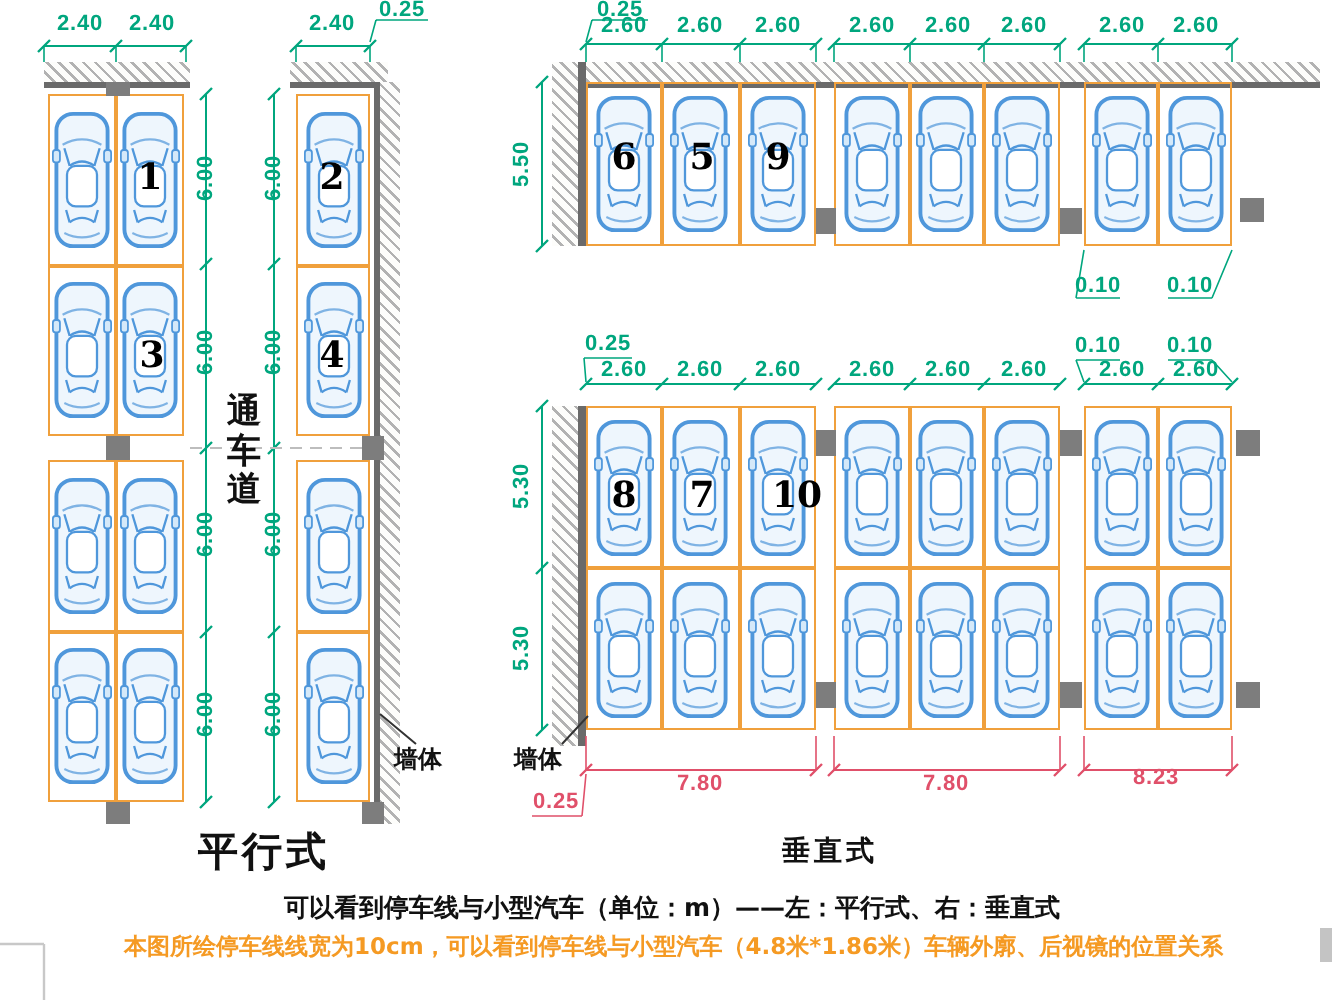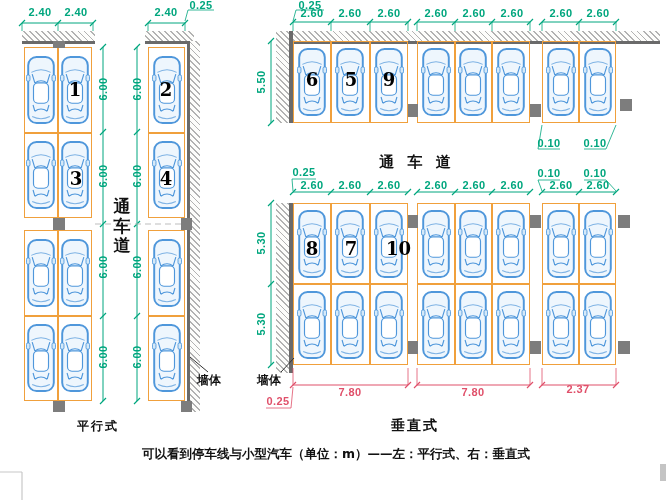--- a/index.html
+++ b/index.html
@@ -573,40 +573,40 @@
   <span class="lbl" style="left:436px;top:185px;">2.60</span>
   <span class="lbl" style="left:474px;top:185px;">2.60</span>
   <span class="lbl" style="left:512px;top:185px;">2.60</span>
   <span class="lbl" style="left:561px;top:185px;">2.60</span>
   <span class="lbl" style="left:598px;top:185px;">2.60</span>
   <span class="lbl rot" style="left:261px;top:243px;">5.30</span>
   <span class="lbl rot" style="left:261px;top:324px;">5.30</span>
 
   <span class="lbl red" style="left:350px;top:392px;">7.80</span>
   <span class="lbl red" style="left:473px;top:392px;">7.80</span>
-  <span class="lbl red" style="left:578px;top:389px;">2.37</span>
+  <span class="lbl red" style="left:578px;top:389px;">8.23</span>
   <span class="lbl red" style="left:278px;top:401px;">0.25</span>
 
   <span class="num" style="left:75px;top:89px;">1</span>
   <span class="num" style="left:166px;top:89px;">2</span>
   <span class="num" style="left:76px;top:178px;">3</span>
   <span class="num" style="left:166px;top:178px;">4</span>
   <span class="num" style="left:312px;top:79px;">6</span>
   <span class="num" style="left:351px;top:79px;">5</span>
   <span class="num" style="left:389px;top:79px;">9</span>
   <span class="num" style="left:312px;top:248px;">8</span>
   <span class="num" style="left:351px;top:248px;">7</span>
   <span class="num" style="left:390px;top:248px;padding-left:17px;">10</span>
 
   <div class="zh ctr vlane" style="left:122px;top:226px;">
     <span>通</span>
     <span>车</span>
     <span>道</span>
   </div>
-  <span class="zh ctr" style="left:417px;top:162px;font-size:15px;letter-spacing:4px;">通 车 道</span>
-  <span class="zh ctr" style="left:98px;top:426px;font-size:12px;letter-spacing:2px;">平行式</span>
+  <span class="zh ctr" style="left:132px;top:426px;font-size:20px;letter-spacing:2px;">平行式</span>
   <span class="zh ctr" style="left:415px;top:426px;font-size:14px;letter-spacing:2px;">垂直式</span>
   <span class="zh ctr" style="left:209px;top:380px;font-size:12px;">墙体</span>
   <span class="zh ctr" style="left:269px;top:380px;font-size:12px;">墙体</span>
 
   <div class="caption-title">可以看到停车线与小型汽车（单位：m）——左：平行式、右：垂直式</div>
+  <div class="caption-note">本图所绘停车线线宽为10cm，可以看到停车线与小型汽车（4.8米*1.86米）车辆外廓、后视镜的位置关系</div>
 
 </div>
 
 </body></html>

